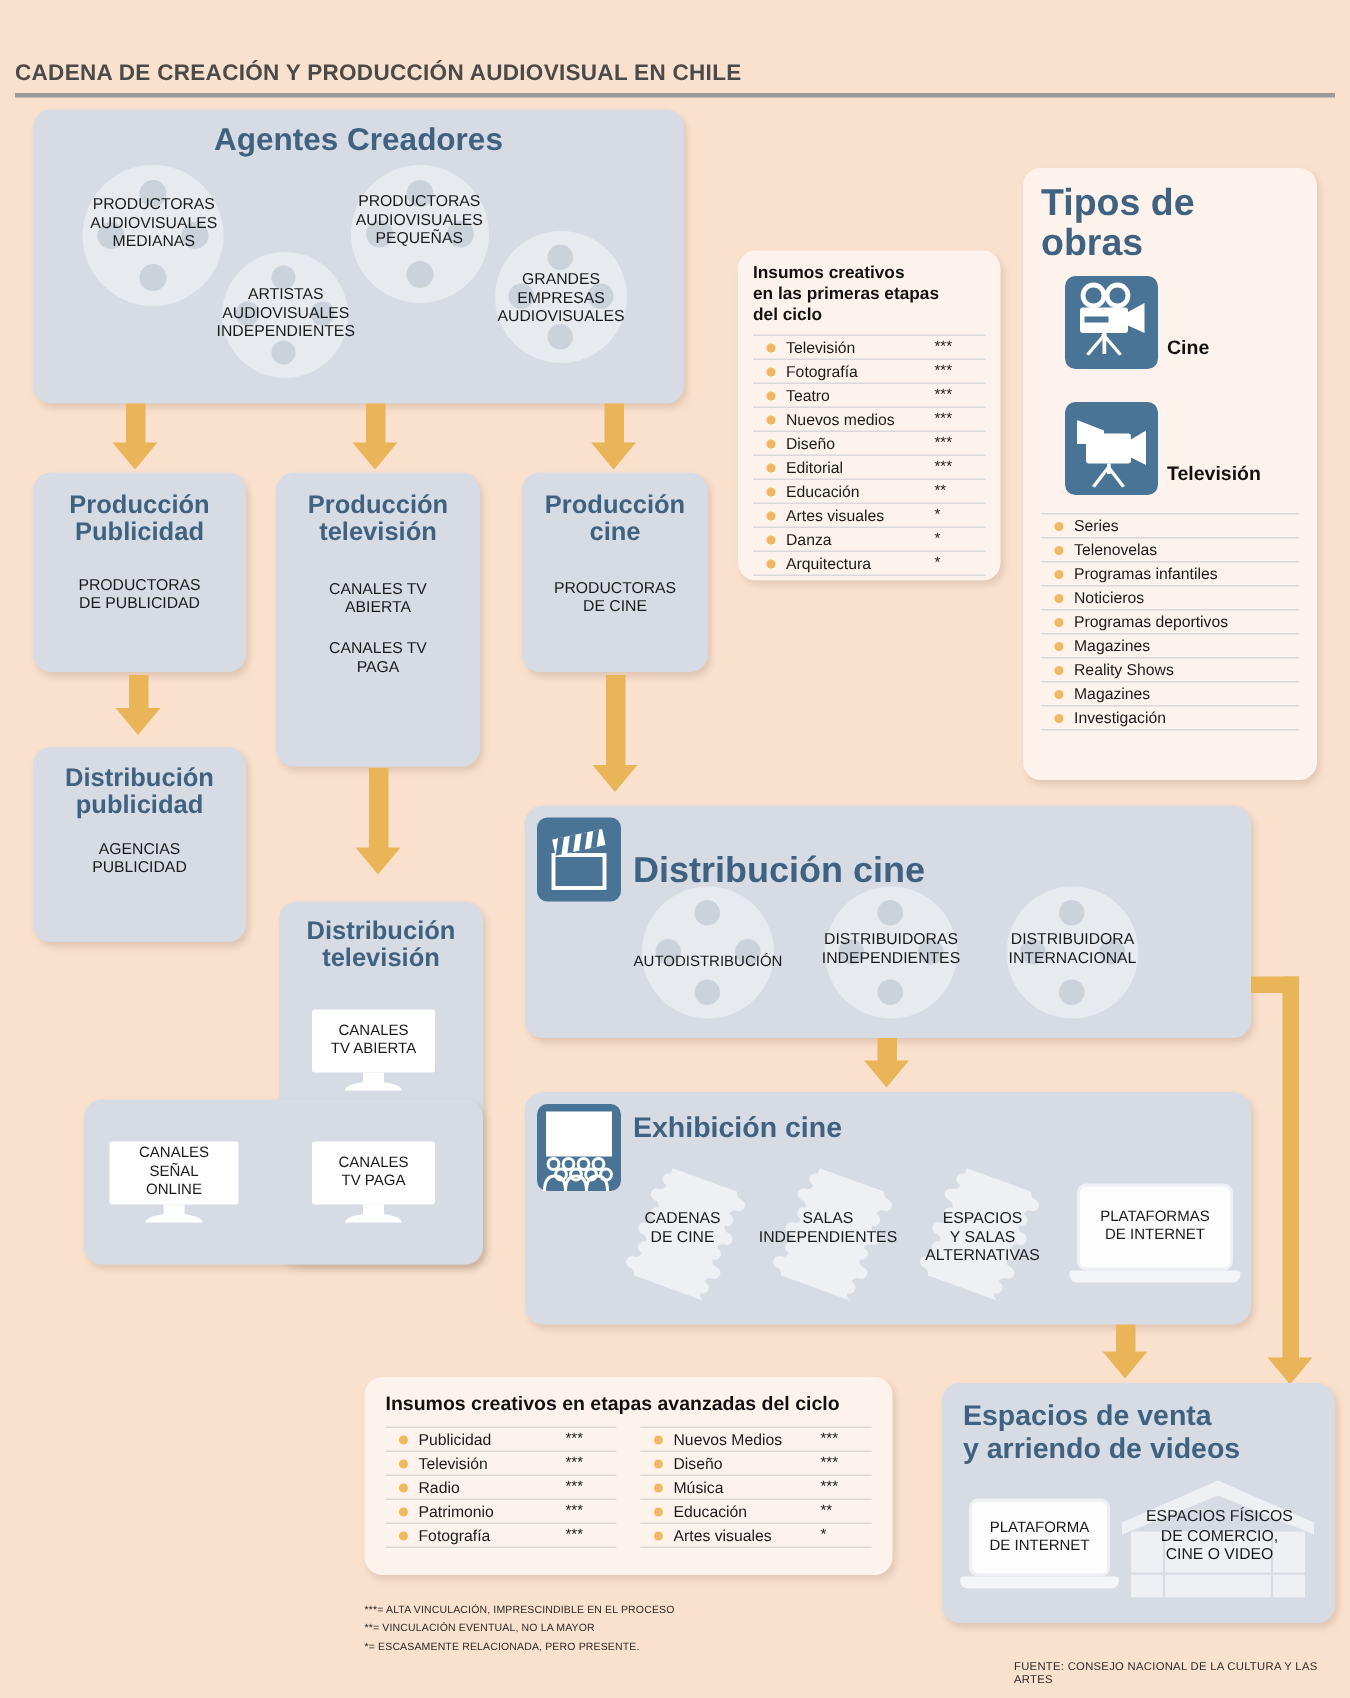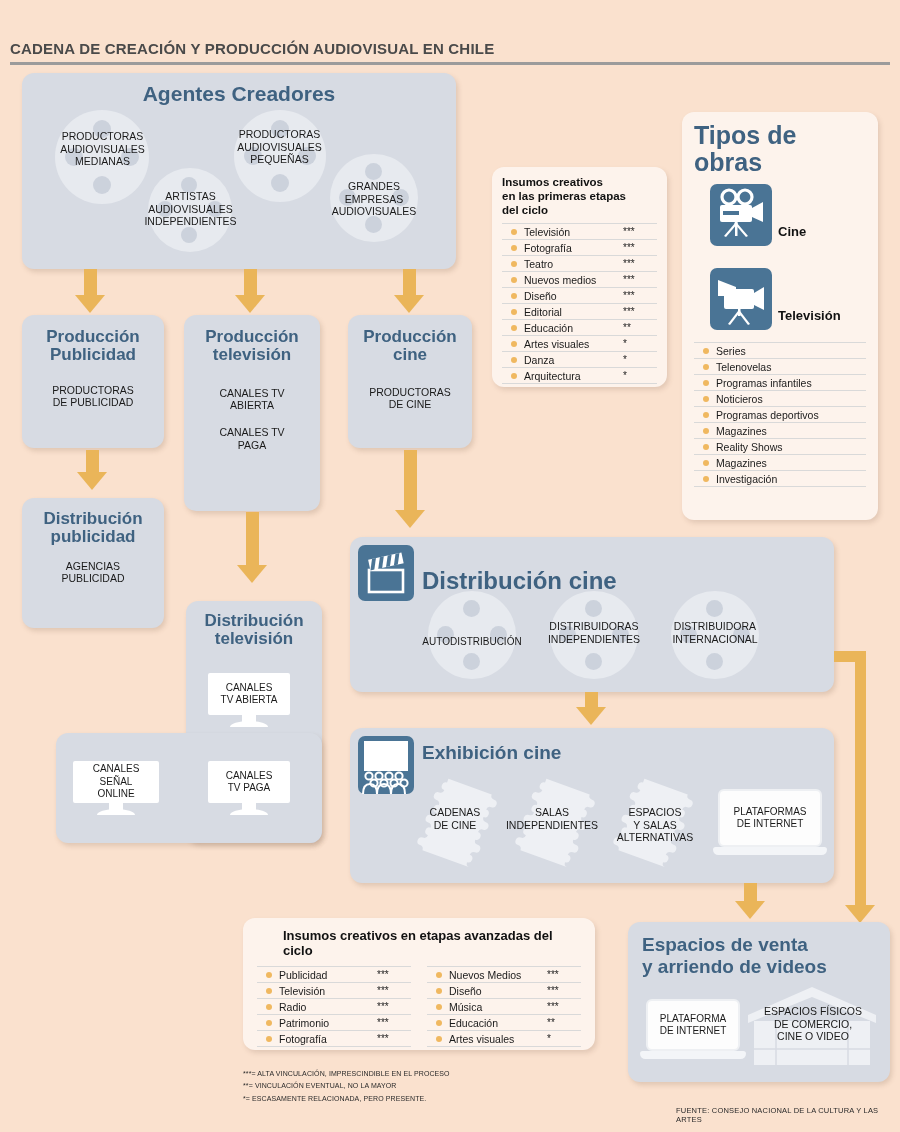--- a/index.html
+++ b/index.html
@@ -501,21 +501,21 @@
           <span class="lab">Magazines</span>
         </div>
       <div class="litem">
           <span class="dot"></span>
           <span class="lab">Investigación</span>
         </div>
     </div>
   </div>
 
   <div class="panel-white" style="left:243px; top:918px; width:352px; height:132px; padding:10px 14px;">
-    <div style="font-size:13px;font-weight:bold;color:#111;margin-bottom:8px;margin-left:26px;">Insumos creativos en etapas avanzadas del ciclo</div>
+    <div style="font-size:13px;font-weight:bold;color:#111;margin-bottom:8px;">Insumos creativos en etapas avanzadas del ciclo</div>
     <div style="display:flex;gap:16px;">
       <div style="flex:1;border-top:1px solid #d9d9d9;">
         <div class="litem">
             <span class="dot"></span>
             <span class="lab">Publicidad</span>
             <span class="stars">***</span>
           </div>
         <div class="litem">
             <span class="dot"></span>
             <span class="lab">Televisión</span>

